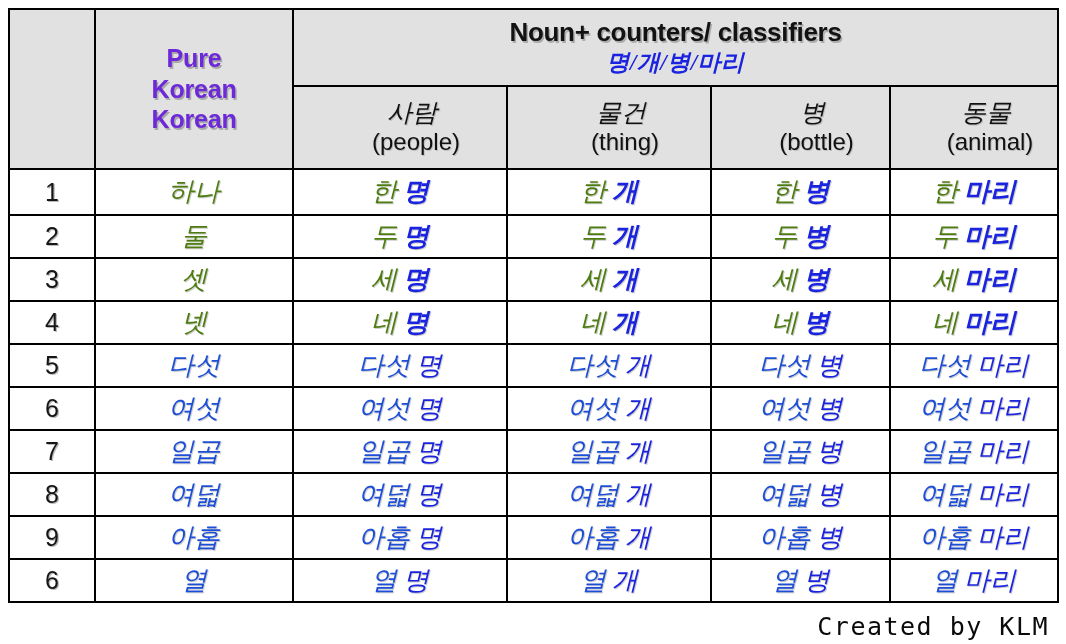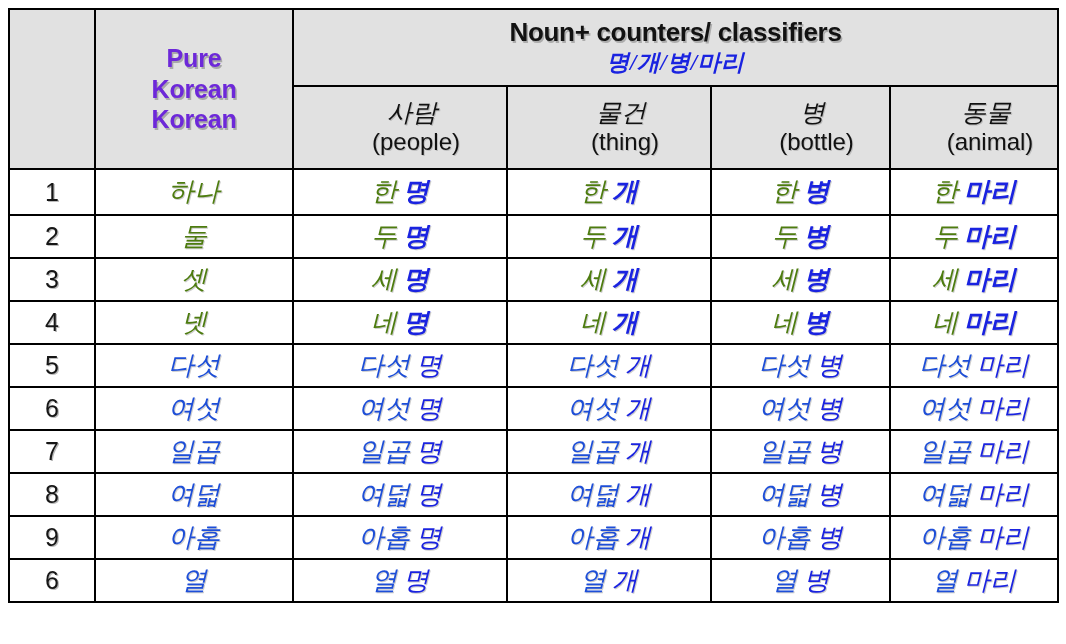--- a/index.html
+++ b/index.html
@@ -269,13 +269,16 @@
           <td class="idx">6</td>
           <td class="kcell"><span class="num-black">열</span></td>
           <td class="kcell"><span class="num-black">열</span><span class="ctr">명</span></td>
           <td class="kcell"><span class="num-black">열</span><span class="ctr">개</span></td>
           <td class="kcell"><span class="num-black">열</span><span class="ctr">병</span></td>
           <td class="kcell"><span class="num-black">열</span><span class="ctr">마리</span></td>
         </tr>
       </tbody>
   </table>
 
+  <div class="footer">
+    <span class="footer-text">Created by KLM</span>
+  </div>
 </div>
 
 </body></html>

